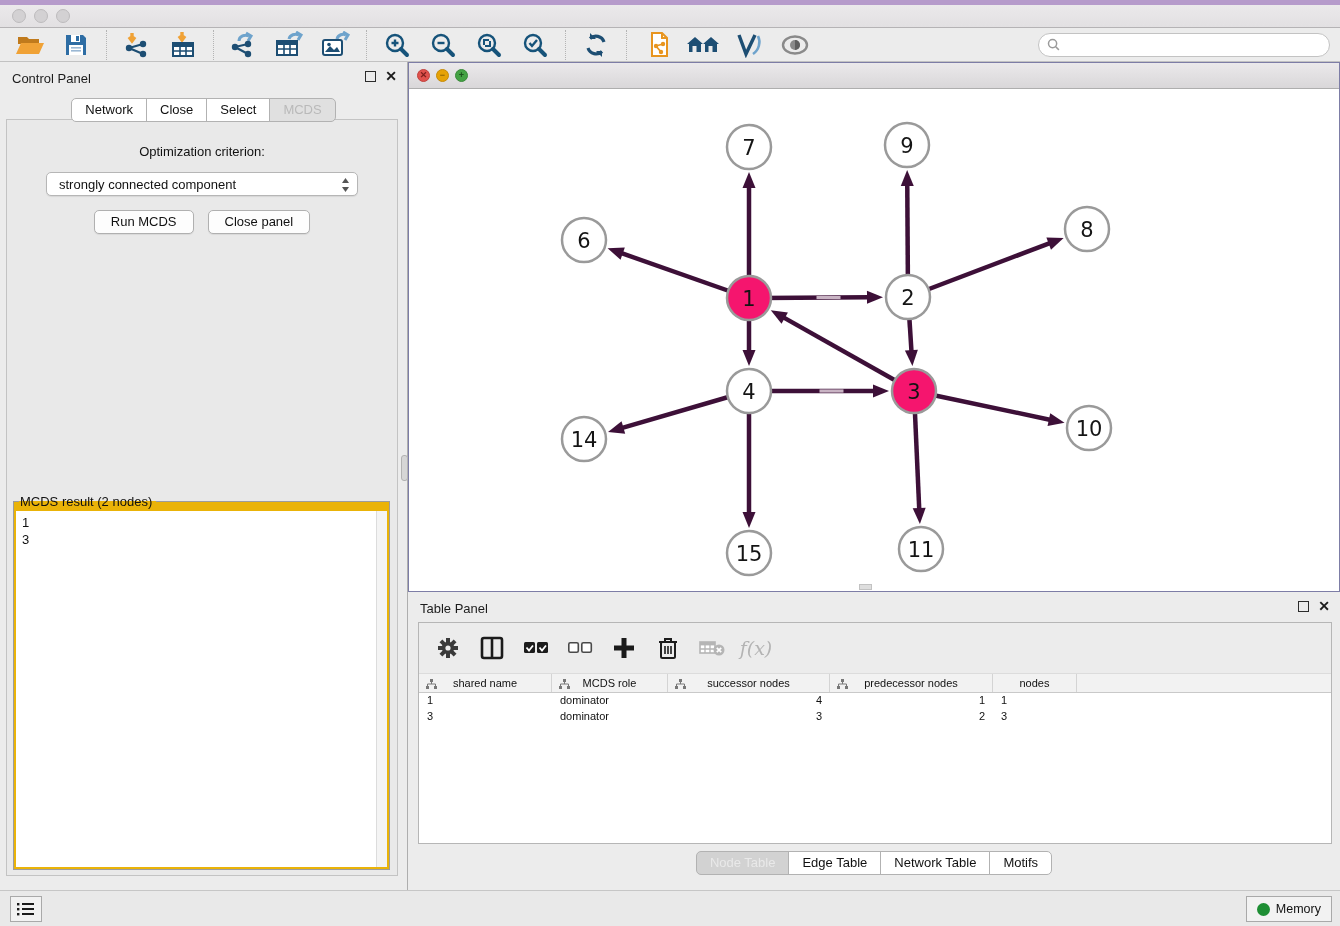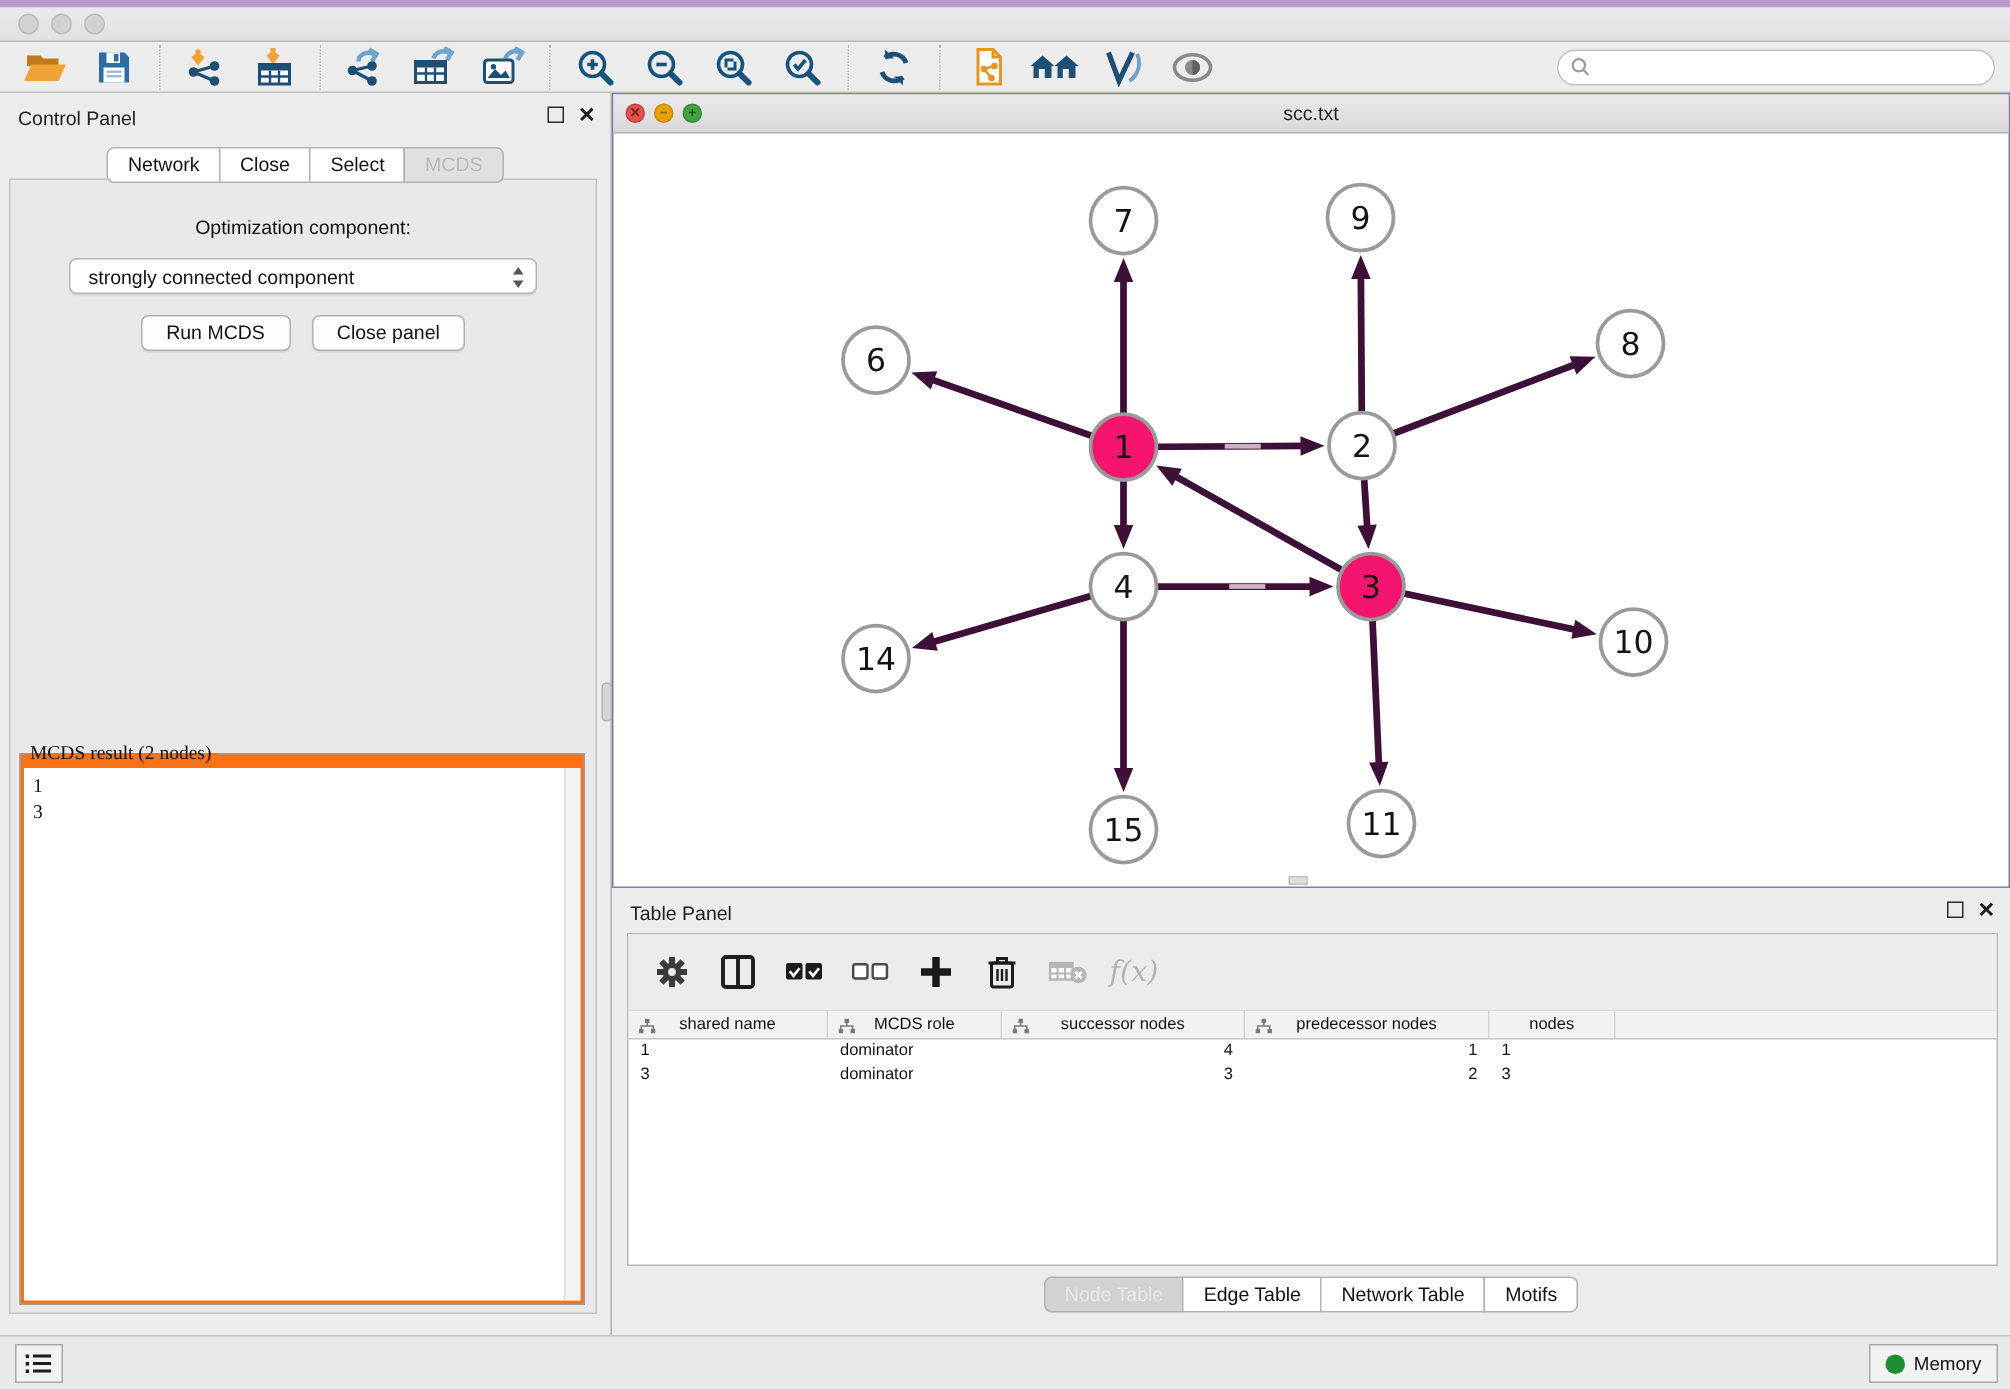--- a/index.html
+++ b/index.html
@@ -43,21 +43,21 @@
   .cp-body { position:absolute; left:6px; right:9px; top:57px; bottom:14px; border:1px solid #c3c3c3; background:#e9e9e9; }
   .opt-label { text-align:center; font-size:13px; color:#111; margin-top:24px; }
   .mac-select { position:relative; width:312px; height:24px; margin:13px auto 0; background:#fff; border:1px solid #b6b6b6;
     border-radius:5px; font-size:13px; color:#111; display:flex; align-items:center; padding:0 24px 0 12px; cursor:pointer;
     box-shadow:0 1px 1px rgba(0,0,0,.08); }
   .mac-select svg { position:absolute; right:6px; top:4px; }
   .btn-row { display:flex; justify-content:center; gap:14px; margin-top:14px; }
   .mac-btn { font-size:13px; color:#111; background:#fdfdfd; border:1px solid #b0b0b0; border-radius:5px;
     padding:3px 16px 4px; cursor:pointer; box-shadow:0 1px 1px rgba(0,0,0,.07); }
 
-  .result-fieldset { position:absolute; left:6px; right:7px; top:374px; bottom:5px; border:1px solid #9c9c9c; background:#f97316;font-family:Liberation Serif, serif; }
+  .result-fieldset { position:absolute; left:6px; right:7px; top:374px; bottom:5px; border:1px solid #9c9c9c; background:#eab308; }
   .result-fieldset legend { font-size:13px; color:#111; margin-left:5px; padding:0 4px 0 1px; }
   .result-area { position:absolute; left:2px; right:2px; top:2px; bottom:2px; background:#fff; overflow:hidden; }
   .result-line { font-size:13px; color:#111; padding:0 6px; line-height:17px; }
   .result-line:first-child { padding-top:3px; }
   .v-scroll { position:absolute; right:0; top:0; bottom:0; width:11px; background:#f4f4f4; border-left:1px solid #dcdcdc; }
 
   .grip { position:absolute; left:401px; top:455px; width:7px; height:26px; background:#d6d6d6; border:1px solid #b2b2b2; border-radius:3px; cursor:col-resize; }
 
   
   .net-window { position:absolute; left:408px; top:62px; width:932px; height:530px; background:#fff; border:1px solid #7d7da6; }
@@ -256,21 +256,21 @@
         <button class="close-btn">✕</button>
       </span>
     </div>
     <div class="tabs-row cp-tabs">
         <span class="tab">Network</span>
         <span class="tab">Close</span>
         <span class="tab">Select</span>
         <span class="tab active">MCDS</span>
       </div>
     <div class="cp-body">
-      <div class="opt-label">Optimization component:</div>
+      <div class="opt-label">Optimization criterion:</div>
       <div class="mac-select">
         <span>strongly connected component</span>
         <svg width="11" height="16" viewBox="0 0 11 16">
           <path d="M5.5 1L9 6H2z" fill="#555"></path>
             <path d="M5.5 15L2 10h7z" fill="#555"></path>
         </svg>
       </div>
       <div class="btn-row">
         <button class="mac-btn">Run MCDS</button>
         <button class="mac-btn">Close panel</button>
@@ -290,21 +290,20 @@
 
   <div class="grip"></div>
 
   <div class="net-window">
     <div class="net-titlebar">
       <div class="lights">
         <span class="light red">✕</span>
         <span class="light yellow">−</span>
         <span class="light green">+</span>
       </div>
-      <div class="net-title">scc.txt</div>
     </div>
     <svg class="graph-svg" width="930" height="502">
         <line x1="340" y1="209" x2="340" y2="97" stroke="#3d1038" stroke-width="4.5"></line>
         <polygon points="340,83 346.5,99 333.5,99" fill="#3d1038"></polygon>
         <line x1="340" y1="209" x2="211.7930602392347" y2="163.93331814470068" stroke="#3d1038" stroke-width="4.5"></line>
         <polygon points="198.58529502515046,159.2905885542953 215.83543686536353,158.46438852250517 211.52433081712996,170.72874193558343" fill="#3d1038"></polygon>
         <line x1="340" y1="209" x2="460.00077130736605" y2="208.24527816787818" stroke="#3d1038" stroke-width="4.5"></line>
         <polygon points="474.00049442779874,208.1572295947937 458.04169055623635,214.757727984234 457.9599311669436,201.75798508668936" fill="#3d1038"></polygon>
         <rect x="407.5" y="206.9" width="24" height="3.2" fill="#c9b4c4"></rect>
         <line x1="340" y1="209" x2="340" y2="263" stroke="#3d1038" stroke-width="4.5"></line>

